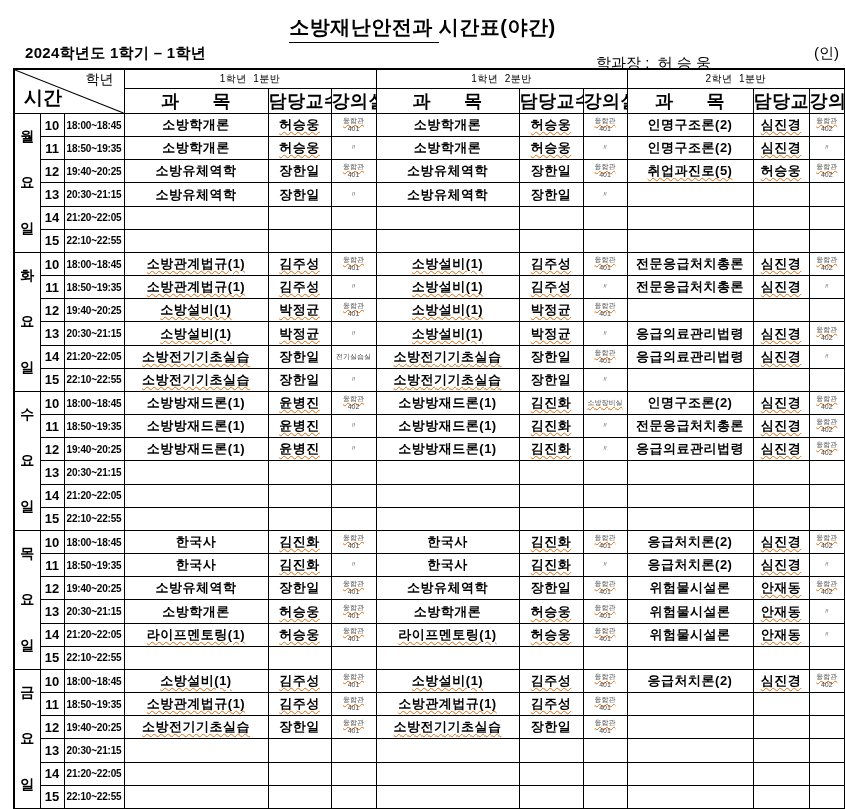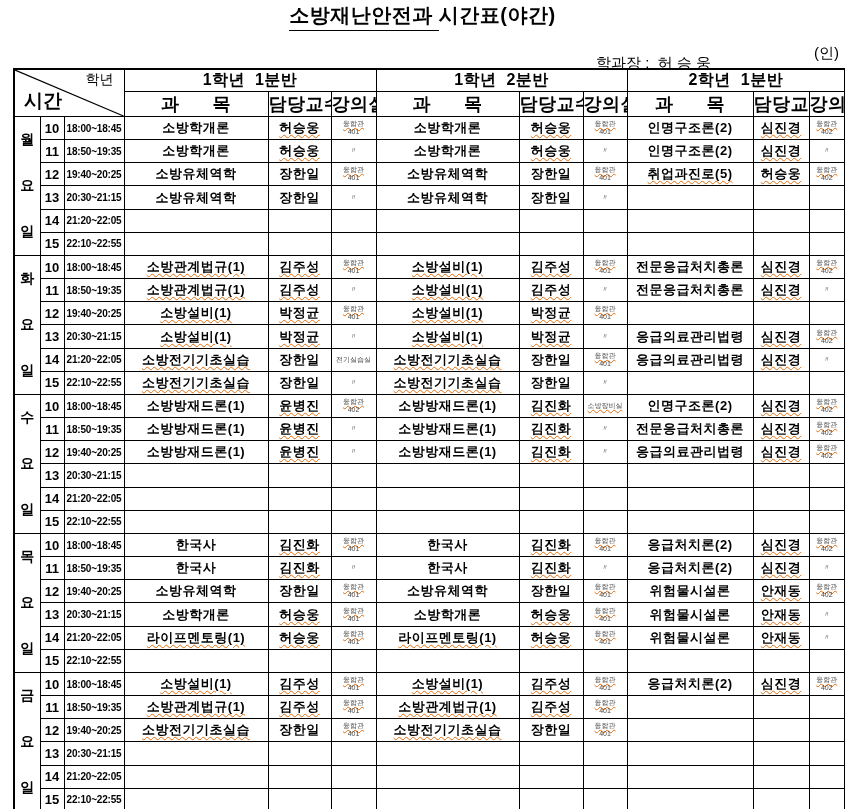--- a/index.html
+++ b/index.html
@@ -1,57 +1,58 @@
 <!DOCTYPE html>
 <html><head>
 <meta charset="utf-8">
 <style>
   html,body{margin:0;padding:0;background:#fff;}
   #page{position:relative;width:845px;height:809px;background:#ffffff;overflow:hidden;
         font-family:"Liberation Sans","DejaVu Sans",sans-serif;color:#000;}
   
-  #title{position:absolute;top:2px;left:0;width:100%;text-align:center;
+  #title{position:absolute;top:14px;left:0;width:100%;text-align:center;
          font-size:20px;font-weight:bold;letter-spacing:0.5px;}
   #title .u{display:inline-block;border-bottom:1.6px solid #000;padding:0 6px 1px 0;}
   #term{position:absolute;top:44px;left:25px;font-size:15px;font-weight:bold;letter-spacing:0.3px;}
   #depthead{position:absolute;top:54px;left:596px;font-size:15px;font-weight:500;white-space:pre;}
   #seal{position:absolute;top:44px;right:6px;font-size:15px;font-weight:500;}
   
   table{position:absolute;left:13px;top:68px;border-collapse:collapse;table-layout:fixed;
         width:831px;}
   td{border:1px solid #000;padding:0;text-align:center;vertical-align:middle;overflow:hidden;
      background:#fff;}
   table{border:2px solid #000;}
   tr.hdr td{height:18px;}
   tr.body td{height:22px;}
   .diag{position:relative;}
   .diag svg{position:absolute;left:0;top:0;width:100%;height:100%;}
   .diag .tr-label{position:absolute;top:1px;right:10px;font-size:14px;font-weight:normal;}
   .diag .bl-label{position:absolute;bottom:2px;left:9px;font-size:19px;font-weight:bold;}
-  .grp{font-size:16px;font-weight:bold;white-space:pre;letter-spacing:0.5px;}
+  .grp{font-size:10px;font-weight:normal;white-space:pre;letter-spacing:0.5px;}
   .sub{font-size:18px;font-weight:bold;white-space:pre;letter-spacing:0.5px;}
   td.day{font-size:14px;font-weight:bold;}
   td.day .stack{display:flex;flex-direction:column;justify-content:space-around;height:138px;}
   td.period{font-size:13px;font-weight:bold;margin-top:48px;}
   td.time{font-size:10px;font-weight:bold;letter-spacing:-0.2px;}
   td.subj{font-size:13px;font-weight:bold;letter-spacing:0.5px;}
   td.prof{font-size:13px;font-weight:bold;letter-spacing:0.5px;}
   td.room{font-size:7px;line-height:8px;color:#4a4a4a;font-weight:500;}
   .ditto{font-size:8px;color:#666;}
   .sq{text-decoration-line:underline;text-decoration-style:wavy;
       text-decoration-color:#e36c0a;text-decoration-thickness:1px;text-underline-offset:2px;}
   td.room .sq{text-underline-offset:1px;}
 </style>
 </head>
 <body>
 
 <div id="page">
 
   <div id="title"><span class="u">소방재난안전과</span><span>시간표(야간)</span></div>
 
+  <div id="term">2024학년도 1학기 – 1학년</div>
   <div id="depthead">학과장 :  허 승 웅</div>
   <div id="seal">(인)</div>
 
   <table>
     <colgroup>
       <col style="width:26px">
         <col style="width:24px">
         <col style="width:60px">
       <col style="width:144px">
         <col style="width:63px">

